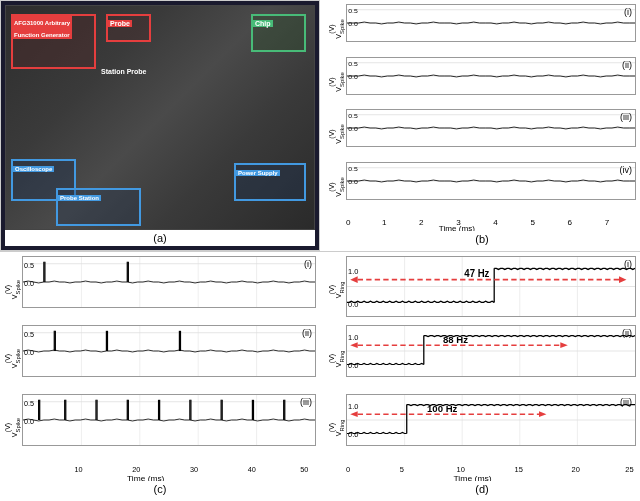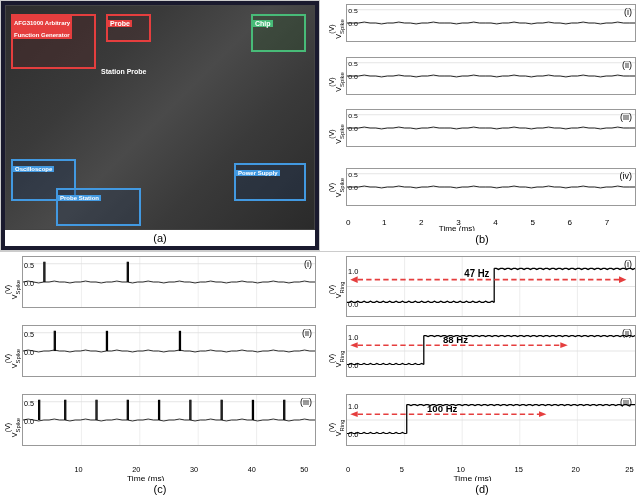--- a/index.html
+++ b/index.html
@@ -235,21 +235,21 @@
             <line x1="0" y1="19" x2="250" y2="19" stroke="#ccc" stroke-width="0.5"></line>
             <line x1="0" y1="5" x2="250" y2="5" stroke="#ccc" stroke-width="0.5"></line>
             <polyline points="0,19 10,19 15,18 20,19 25,19 30,20 35,19 40,19 45,18 50,19 55,19 60,20 65,19 70,19 75,18 80,19 85,19 90,19 95,20 100,19 105,19 110,18 115,19 120,19 125,19 130,20 135,19 140,19 145,18 150,19 155,19 160,20 165,19 170,19 175,18 180,19 185,19 190,20 195,19 200,19 205,18 210,19 215,19 220,20 225,19 230,19 235,18 240,19 245,19 250,19" fill="none" stroke="#000" stroke-width="0.8"></polyline>
             <text x="1" y="8" font-size="6" fill="#000">0.5</text>
             <text x="1" y="22" font-size="6" fill="#000">0.0</text>
           </svg>
           <div class="wf-tag">(iii)</div>
         </div>
       </div>
 
-      <div class="wf-row" style="margin-bottom:2px;align-items:center;">
+      <div class="wf-row" style="margin-bottom:2px;">
         <div class="wf-ylabel">
           <span style="font-size:7px;line-height:1;">V<sub>Spike</sub><br>(V)</span>
         </div>
         <div class="wf-graph" style="height:38px;">
           <svg width="100%" height="100%" viewBox="0 0 250 38" preserveAspectRatio="none">
             <line x1="0" y1="19" x2="250" y2="19" stroke="#ccc" stroke-width="0.5"></line>
             <line x1="0" y1="5" x2="250" y2="5" stroke="#ccc" stroke-width="0.5"></line>
             <polyline points="0,19 10,19 15,18 20,19 25,19 30,20 35,19 40,19 45,18 50,19 55,19 60,20 65,19 70,19 75,18 80,19 85,19 90,19 95,20 100,19 105,19 110,18 115,19 120,19 125,19 130,20 135,19 140,19 145,18 150,19 155,19 160,20 165,19 170,19 175,18 180,19 185,19 190,20 195,19 200,19 205,18 210,19 215,19 220,20 225,19 230,19 235,18 240,19 245,19 250,19" fill="none" stroke="#000" stroke-width="0.8"></polyline>
             <text x="1" y="8" font-size="6" fill="#000">0.5</text>
             <text x="1" y="22" font-size="6" fill="#000">0.0</text>

